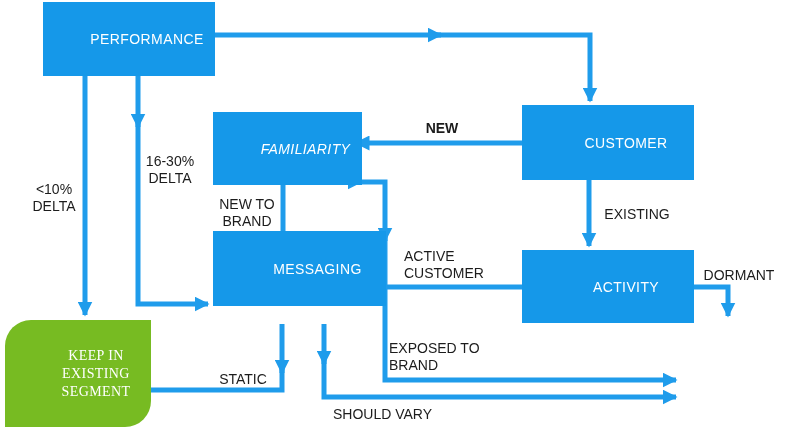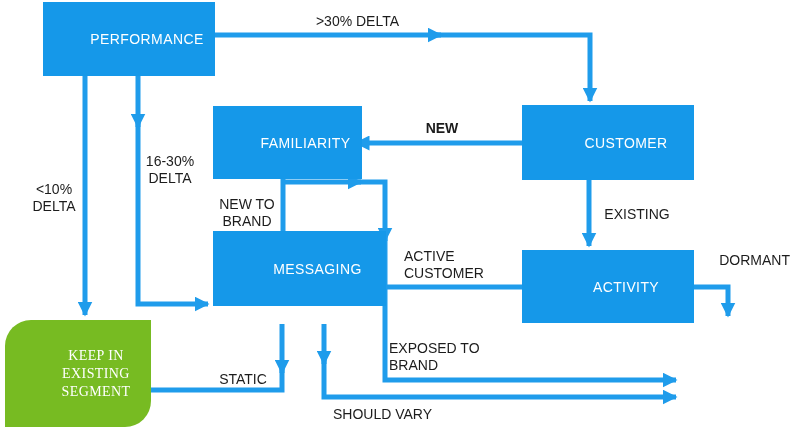--- a/index.html
+++ b/index.html
@@ -93,52 +93,51 @@
 
     <path class="edge" d="M282 324 V390 H122" marker-end="url(#ah)"></path>
     <path class="edge" d="M282 368 V373" marker-end="url(#ah)"></path>
 
     <path class="edge" d="M324 324 V397 H676" marker-end="url(#ah)"></path>
     <path class="edge" d="M324 359 V364" marker-end="url(#ah)"></path>
   </svg>
 
   <div class="node blue" style="left:43px; top:2px; width:136px; height:74px;">PERFORMANCE</div>
 
-  <div class="node blue" style="left:213px; top:106px; width:113px; height:73px;">FAMILIARITY</div>
+  <div class="node blue" style="left:213px; top:112px; width:113px; height:73px;font-style:italic;">FAMILIARITY</div>
 
   <div class="node blue" style="left:522px; top:105px; width:136px; height:75px;">CUSTOMER</div>
 
   <div class="node blue" style="left:213px; top:231px; width:137px; height:75px;">MESSAGING</div>
 
   <div class="node blue" style="left:522px; top:250px; width:136px; height:73px;">ACTIVITY</div>
 
   <div class="node green round-diag-lg" style="left:5px; top:320px; width:110px; height:107px;">KEEP IN
 EXISTING
 SEGMENT</div>
 
 
-  <div class="edge-label center" style="left:285px; top:13px; width:145px;">&gt;30% DELTA</div>
 
   <div class="edge-label center" style="left:15px; top:181px; width:78px;">&lt;10%
 DELTA</div>
 
   <div class="edge-label center" style="left:131px; top:153px; width:78px;">16-30%
 DELTA</div>
 
   <div class="edge-label center" style="left:402px; top:120px; width:80px;font-weight:bold;">NEW</div>
 
   <div class="edge-label center" style="left:597px; top:206px; width:80px;">EXISTING</div>
 
   <div class="edge-label center" style="left:207px; top:196px; width:80px;">NEW TO
 BRAND</div>
 
   <div class="edge-label left" style="left:404px; top:248px; width:110px;">ACTIVE
 CUSTOMER</div>
 
-  <div class="edge-label center" style="left:688px; top:252px; width:102px;text-align:right;">DORMANT</div>
+  <div class="edge-label center" style="left:688px; top:267px; width:102px;">DORMANT</div>
 
   <div class="edge-label left" style="left:389px; top:340px; width:110px;">EXPOSED TO
 BRAND</div>
 
   <div class="edge-label center" style="left:203px; top:371px; width:80px;">STATIC</div>
 
   <div class="edge-label center" style="left:320px; top:406px; width:125px;">SHOULD VARY</div>
 
 </div>
 

